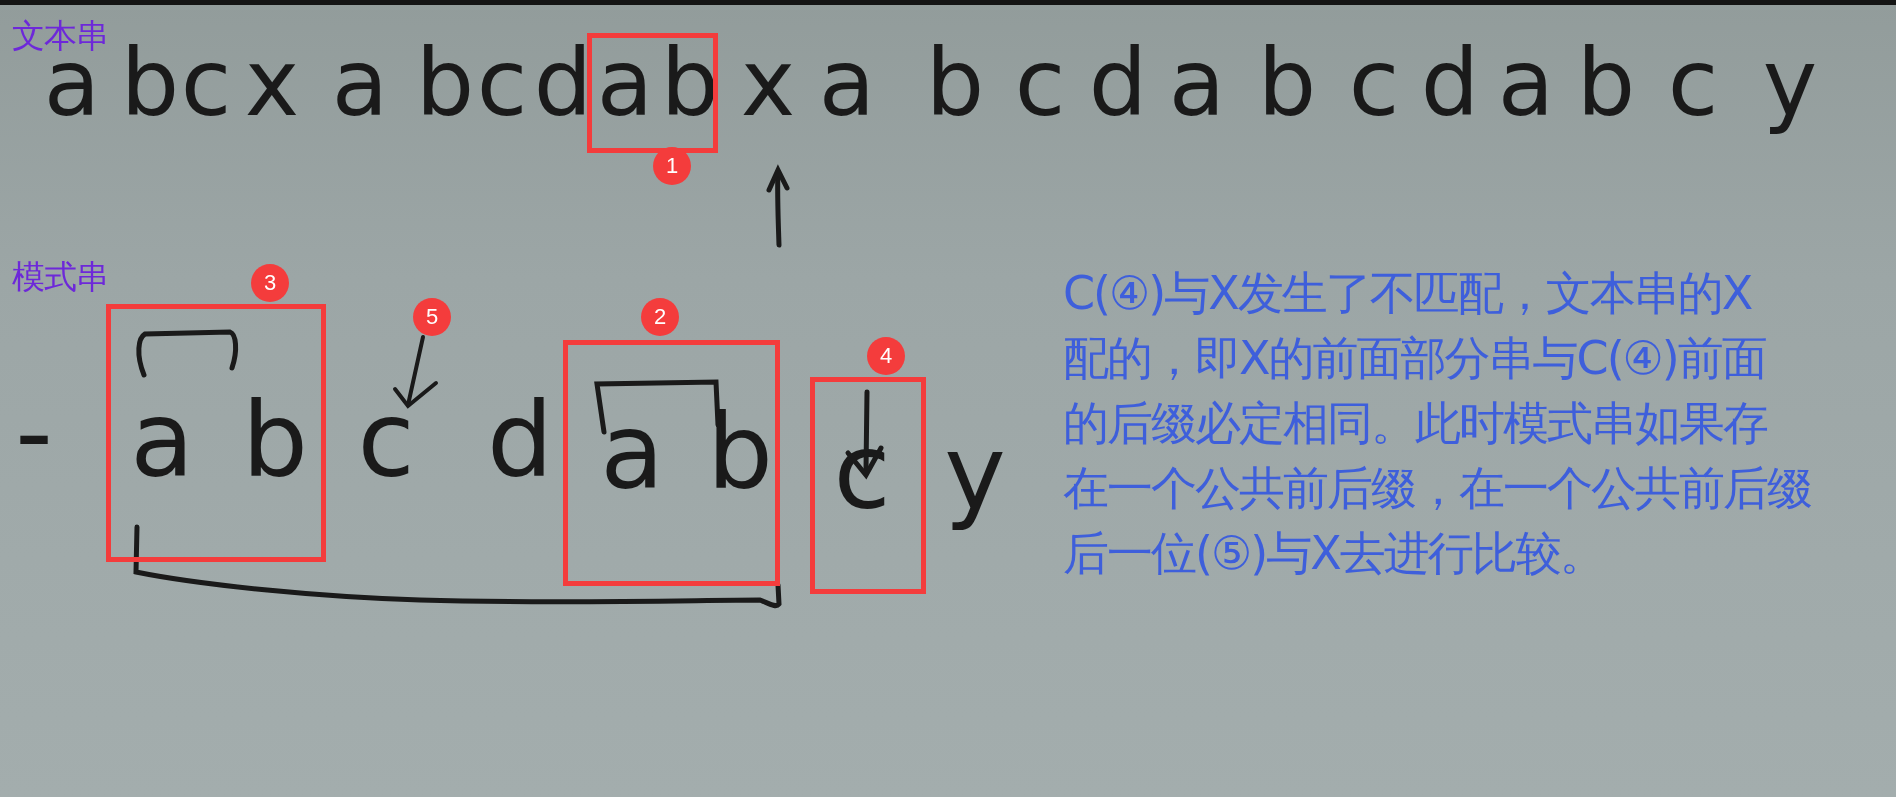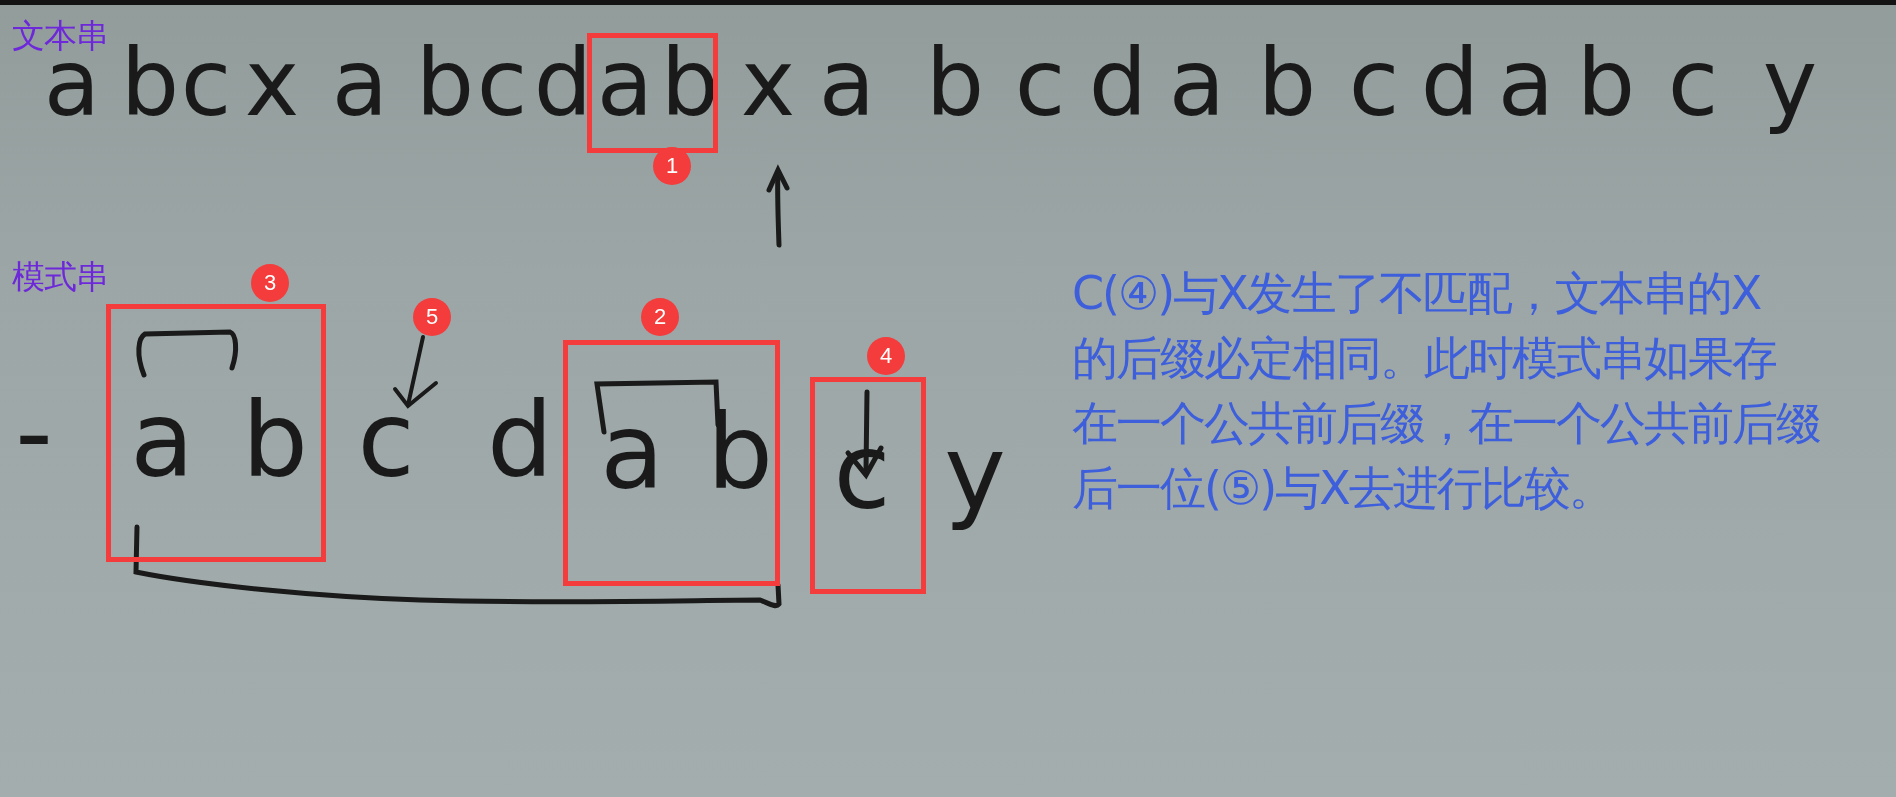--- a/index.html
+++ b/index.html
@@ -26,21 +26,21 @@
     position: absolute; width: 38px; height: 38px; border-radius: 50%;
     background: #f43c3c; color: #fff; font-size: 22px; line-height: 38px;
     text-align: center; transform: translate(-50%, -50%);
     font-family: "Liberation Sans", sans-serif;
   }
   .explain {
     position: absolute; left: 1063px; top: 261px; width: 830px;
     color: #3e5fdb; font-size: 46px; line-height: 65px;
     font-family: "DejaVu Sans", sans-serif; letter-spacing: -2px;
   }
-  .explain div { white-space: nowrap; margin-left: 9px; }
+  .explain div { white-space: nowrap; }
   svg.ink { position: absolute; left: 0; top: 0; width: 1896px; height: 797px; pointer-events: none; }
 </style>
 </head>
 <body>
 
 <div class="topbar"></div>
 
 <div class="label-red" style="left:12px; top:18px;">文本串</div>
 <div class="label-red" style="left:12px; top:259px;">模式串</div>
 
@@ -112,16 +112,17 @@
 <div class="box" style="left:810px; top:377px; width:116px; height:217px;"></div>
 
 <div class="badge" style="left:672px; top:166px;">1</div>
 <div class="badge" style="left:660px; top:317px;">2</div>
 <div class="badge" style="left:270px; top:283px;">3</div>
 <div class="badge" style="left:886px; top:356px;">4</div>
 <div class="badge" style="left:432px; top:317px;">5</div>
 
 <div class="explain">
   <div>C(④)与X发生了不匹配，文本串的X</div>
+  <div>配的，即X的前面部分串与C(④)前面</div>
   <div>的后缀必定相同。此时模式串如果存</div>
   <div>在一个公共前后缀，在一个公共前后缀</div>
   <div>后一位(⑤)与X去进行比较。</div>
 </div>
 
 </body></html>

